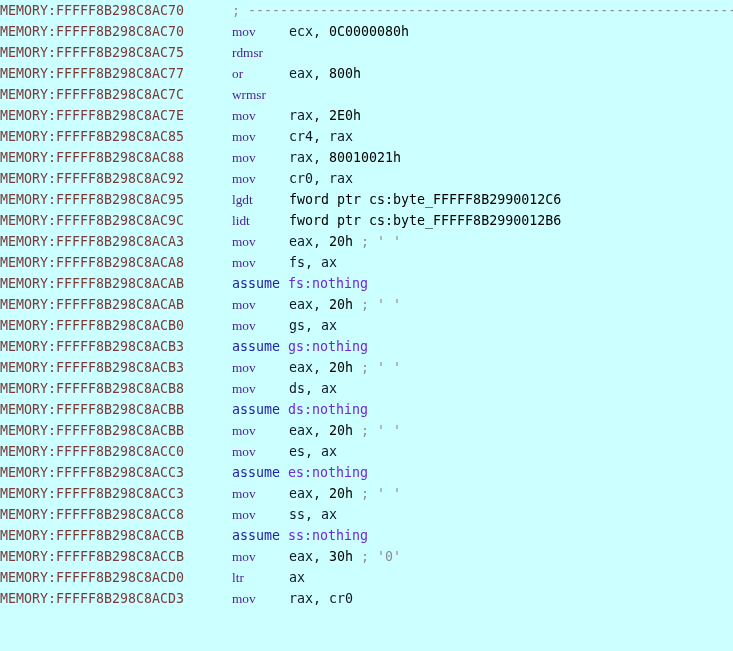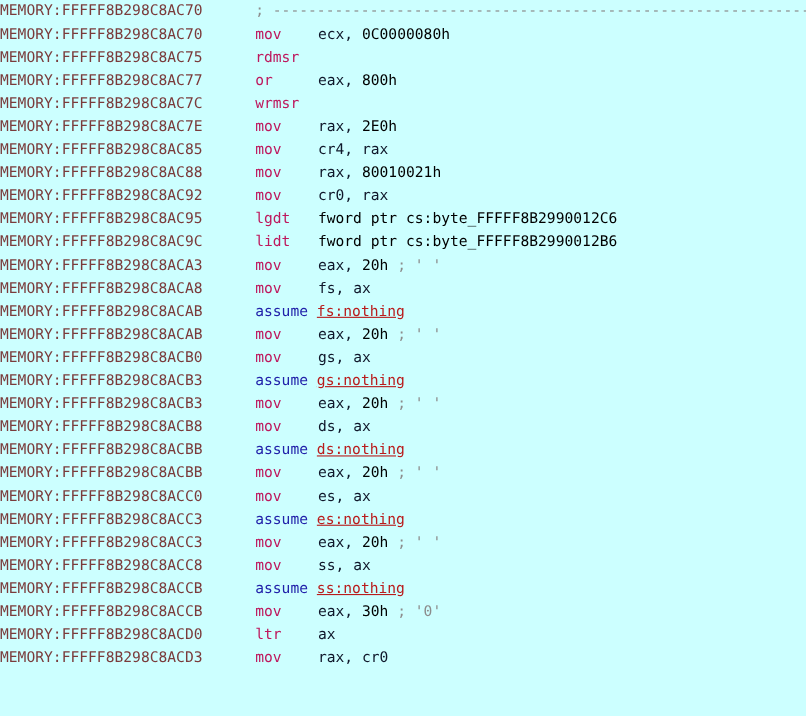--- a/index.html
+++ b/index.html
@@ -26,28 +26,29 @@
     white-space: pre;
     position: relative;
     overflow: hidden;
   }
   .addr {
     color: #7a3b3b;
     display: inline-block;
     width: 232px;
   }
   .mnem {
-    color: #be185d;
+    color: #4c1d95;
     display: inline-block;
     width: 57px;
+    font-family: Liberation Serif, serif;
   }
   .reg   { color: #0f172a; }
   .num   { color: #000000; }
   .name  { color: #000000; }
   .cmt   { color: #8c8c8c; }
   .dash  { color: #8c8c8c; }
   .assume-kw { color: #2222aa; text-align: right; }
-  .assume-val { color: #b91c1c; text-decoration: underline; }
+  .assume-val { color: #6d28d9; }
 </style>
 </head>
 <body>
 
 <div id="disasm-view"><div class="line"><span class="addr">MEMORY:FFFFF8B298C8AC70</span><span class="dash">; ------------------------------------------------------------------------</span></div><div class="line"><span class="addr">MEMORY:FFFFF8B298C8AC70</span><span class="mnem">mov</span><span class="reg">ecx,</span><span> </span><span class="num">0C0000080h</span></div><div class="line"><span class="addr">MEMORY:FFFFF8B298C8AC75</span><span class="mnem">rdmsr</span></div><div class="line"><span class="addr">MEMORY:FFFFF8B298C8AC77</span><span class="mnem">or</span><span class="reg">eax,</span><span> </span><span class="num">800h</span></div><div class="line"><span class="addr">MEMORY:FFFFF8B298C8AC7C</span><span class="mnem">wrmsr</span></div><div class="line"><span class="addr">MEMORY:FFFFF8B298C8AC7E</span><span class="mnem">mov</span><span class="reg">rax,</span><span> </span><span class="num">2E0h</span></div><div class="line"><span class="addr">MEMORY:FFFFF8B298C8AC85</span><span class="mnem">mov</span><span class="reg">cr4,</span><span> </span><span class="reg">rax</span></div><div class="line"><span class="addr">MEMORY:FFFFF8B298C8AC88</span><span class="mnem">mov</span><span class="reg">rax,</span><span> </span><span class="num">80010021h</span></div><div class="line"><span class="addr">MEMORY:FFFFF8B298C8AC92</span><span class="mnem">mov</span><span class="reg">cr0,</span><span> </span><span class="reg">rax</span></div><div class="line"><span class="addr">MEMORY:FFFFF8B298C8AC95</span><span class="mnem">lgdt</span><span class="name">fword ptr cs:byte_FFFFF8B2990012C6</span></div><div class="line"><span class="addr">MEMORY:FFFFF8B298C8AC9C</span><span class="mnem">lidt</span><span class="name">fword ptr cs:byte_FFFFF8B2990012B6</span></div><div class="line"><span class="addr">MEMORY:FFFFF8B298C8ACA3</span><span class="mnem">mov</span><span class="reg">eax,</span><span> </span><span class="num">20h</span><span> </span><span class="cmt">; ' '</span></div><div class="line"><span class="addr">MEMORY:FFFFF8B298C8ACA8</span><span class="mnem">mov</span><span class="reg">fs,</span><span> </span><span class="reg">ax</span></div><div class="line"><span class="addr">MEMORY:FFFFF8B298C8ACAB</span><span class="assume-kw">assume</span><span> </span><span class="assume-val">fs:nothing</span></div><div class="line"><span class="addr">MEMORY:FFFFF8B298C8ACAB</span><span class="mnem">mov</span><span class="reg">eax,</span><span> </span><span class="num">20h</span><span> </span><span class="cmt">; ' '</span></div><div class="line"><span class="addr">MEMORY:FFFFF8B298C8ACB0</span><span class="mnem">mov</span><span class="reg">gs,</span><span> </span><span class="reg">ax</span></div><div class="line"><span class="addr">MEMORY:FFFFF8B298C8ACB3</span><span class="assume-kw">assume</span><span> </span><span class="assume-val">gs:nothing</span></div><div class="line"><span class="addr">MEMORY:FFFFF8B298C8ACB3</span><span class="mnem">mov</span><span class="reg">eax,</span><span> </span><span class="num">20h</span><span> </span><span class="cmt">; ' '</span></div><div class="line"><span class="addr">MEMORY:FFFFF8B298C8ACB8</span><span class="mnem">mov</span><span class="reg">ds,</span><span> </span><span class="reg">ax</span></div><div class="line"><span class="addr">MEMORY:FFFFF8B298C8ACBB</span><span class="assume-kw">assume</span><span> </span><span class="assume-val">ds:nothing</span></div><div class="line"><span class="addr">MEMORY:FFFFF8B298C8ACBB</span><span class="mnem">mov</span><span class="reg">eax,</span><span> </span><span class="num">20h</span><span> </span><span class="cmt">; ' '</span></div><div class="line"><span class="addr">MEMORY:FFFFF8B298C8ACC0</span><span class="mnem">mov</span><span class="reg">es,</span><span> </span><span class="reg">ax</span></div><div class="line"><span class="addr">MEMORY:FFFFF8B298C8ACC3</span><span class="assume-kw">assume</span><span> </span><span class="assume-val">es:nothing</span></div><div class="line"><span class="addr">MEMORY:FFFFF8B298C8ACC3</span><span class="mnem">mov</span><span class="reg">eax,</span><span> </span><span class="num">20h</span><span> </span><span class="cmt">; ' '</span></div><div class="line"><span class="addr">MEMORY:FFFFF8B298C8ACC8</span><span class="mnem">mov</span><span class="reg">ss,</span><span> </span><span class="reg">ax</span></div><div class="line"><span class="addr">MEMORY:FFFFF8B298C8ACCB</span><span class="assume-kw">assume</span><span> </span><span class="assume-val">ss:nothing</span></div><div class="line"><span class="addr">MEMORY:FFFFF8B298C8ACCB</span><span class="mnem">mov</span><span class="reg">eax,</span><span> </span><span class="num">30h</span><span> </span><span class="cmt">; '0'</span></div><div class="line"><span class="addr">MEMORY:FFFFF8B298C8ACD0</span><span class="mnem">ltr</span><span class="reg">ax</span></div><div class="line"><span class="addr">MEMORY:FFFFF8B298C8ACD3</span><span class="mnem">mov</span><span class="reg">rax,</span><span> </span><span class="reg">cr0</span></div></div>
 
 </body></html>

